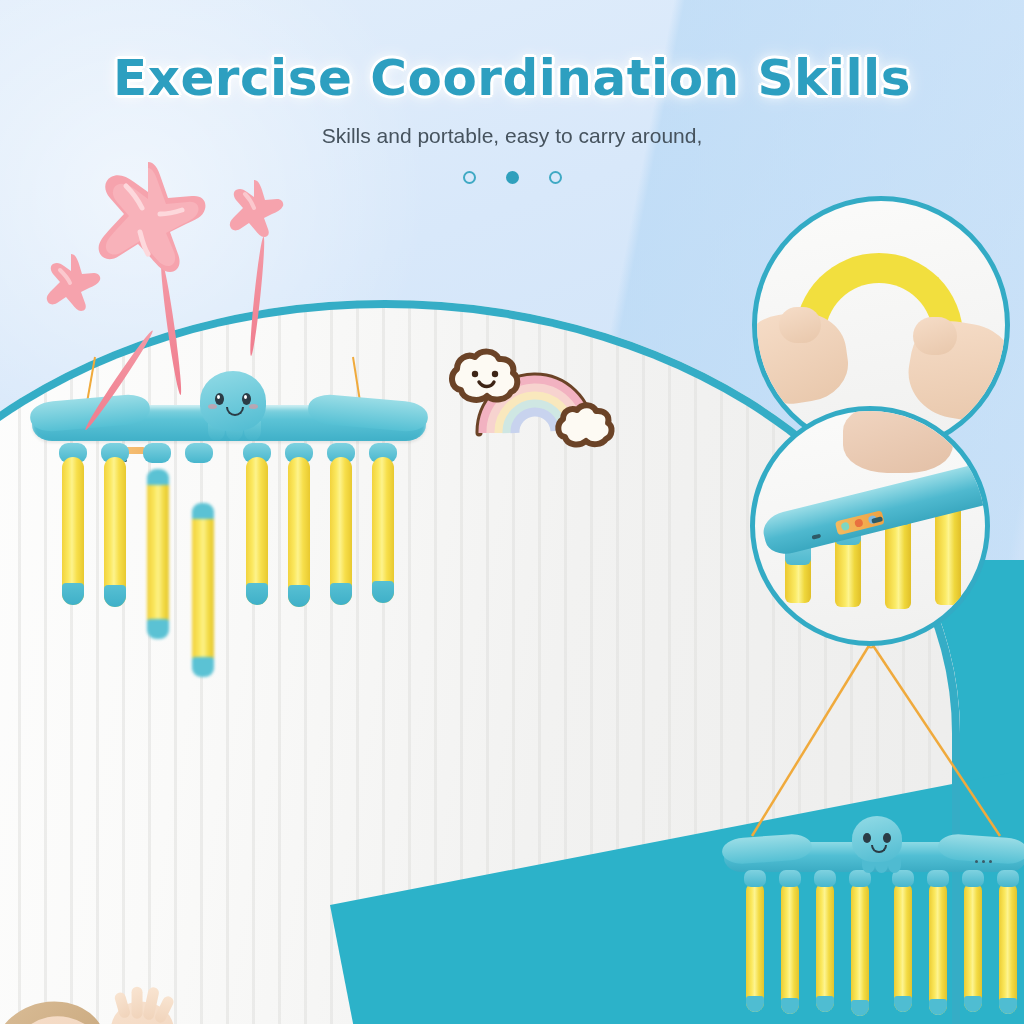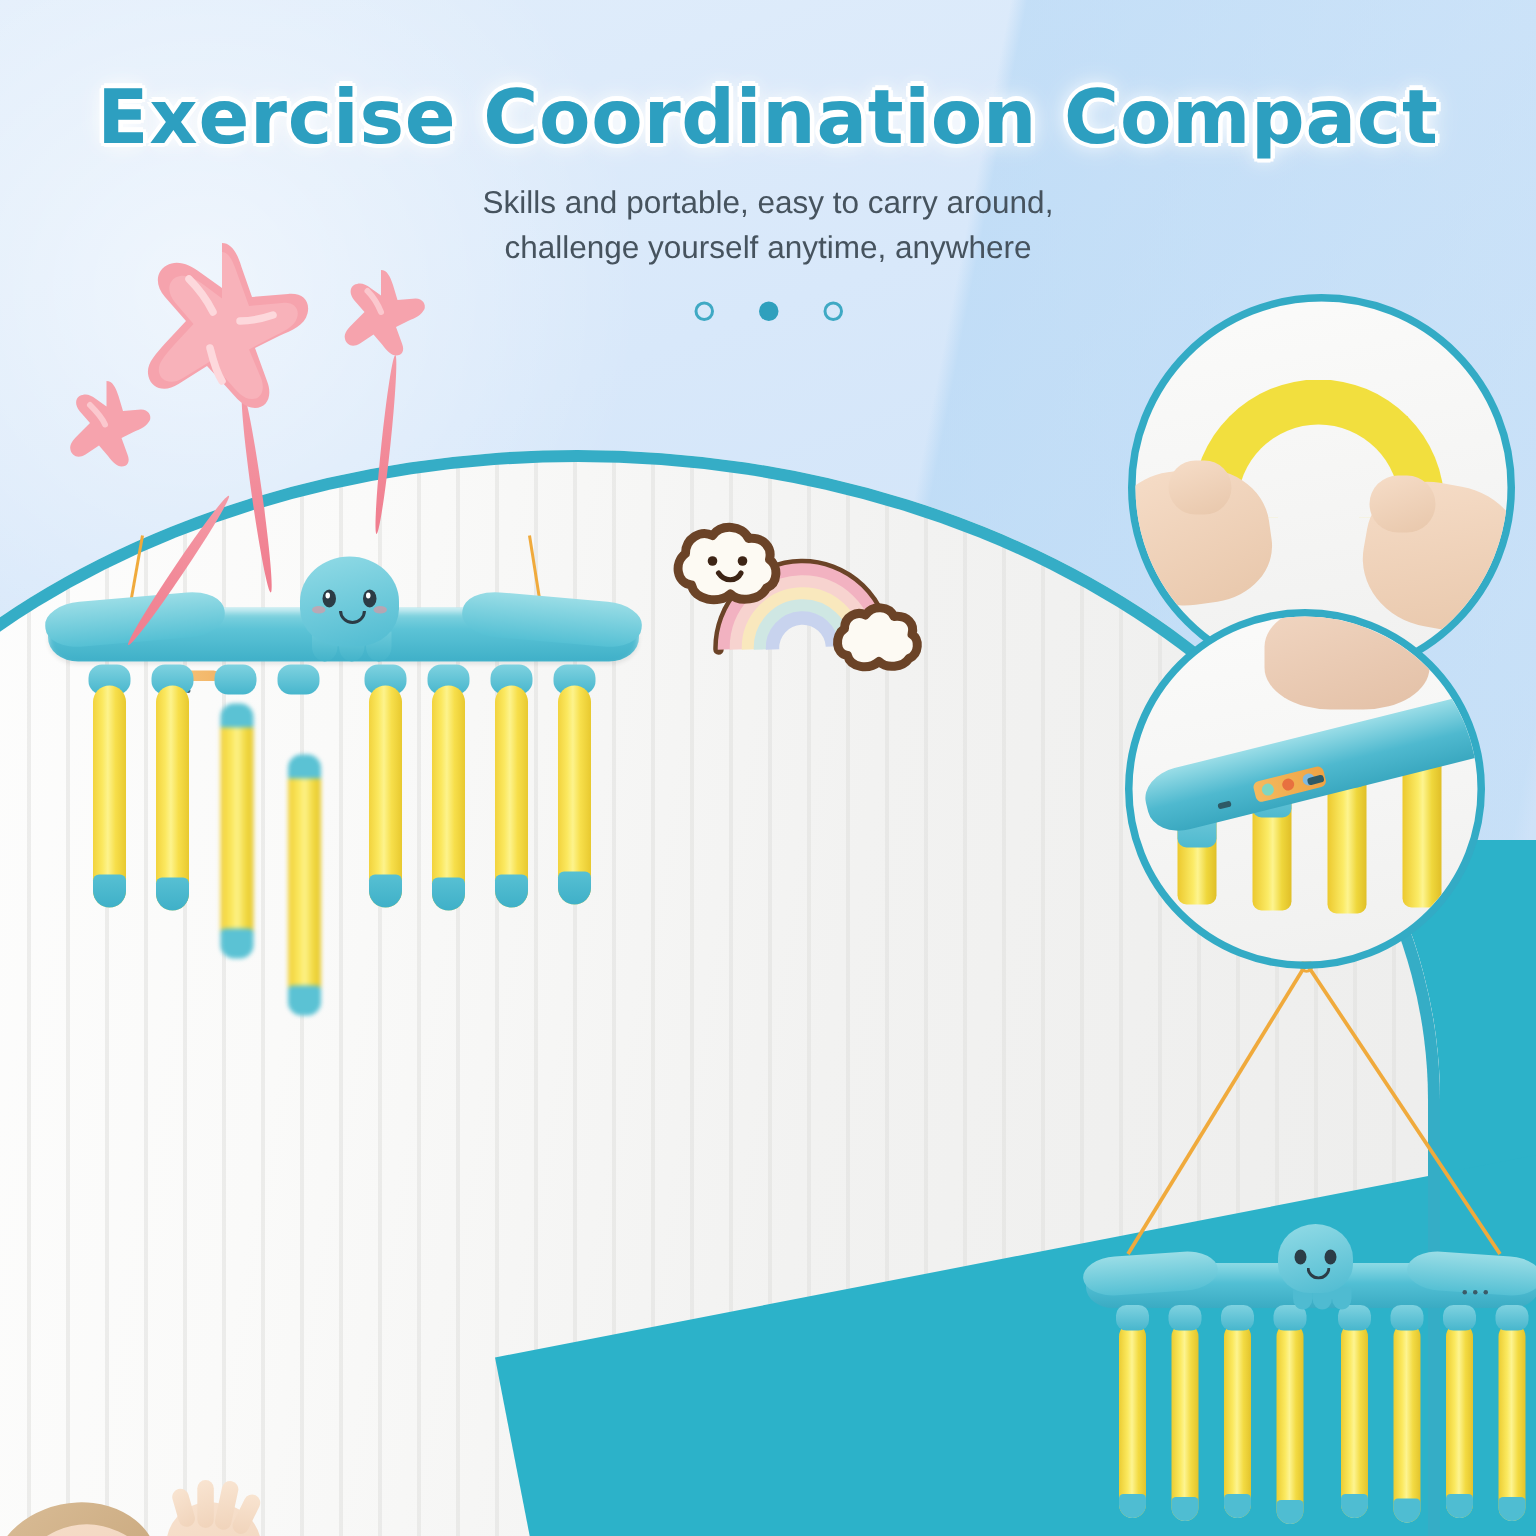--- a/index.html
+++ b/index.html
@@ -246,24 +246,23 @@
       <path d="M8 4 C 26 20, 34 34, 30 44 C 26 54, 16 50, 20 42" stroke="#c8cdd2" stroke-width="2" fill="none" stroke-linecap="round"></path>
       <path d="M30 46 C 38 58, 34 70, 40 80 C 33 86, 40 96, 34 104" stroke="#c8cdd2" stroke-width="2" fill="none" stroke-linecap="round"></path>
     </svg>
   </div>
   <div class="arc-stroke"></div>
 
   <div class="teal-wedge"></div>
   <div class="teal-slab"></div>
 
   <div class="header">
-    <div class="title">Exercise Coordination Compact</div>
+    <div class="title">Exercise Coordination Skills</div>
     <div class="subtitle">
       <div>Skills and portable, easy to carry around,</div>
-      <div>challenge yourself anytime, anywhere</div>
     </div>
     <div class="dots">
       <span class="dot hollow"></span>
       <span class="dot solid"></span>
       <span class="dot hollow"></span>
     </div>
   </div>
 
   <div class="stars">
     <div class="trail" style="left:62px;top:160px;width:7px;height:120px;transform:rotate(34deg);border-radius:50%;"></div>

